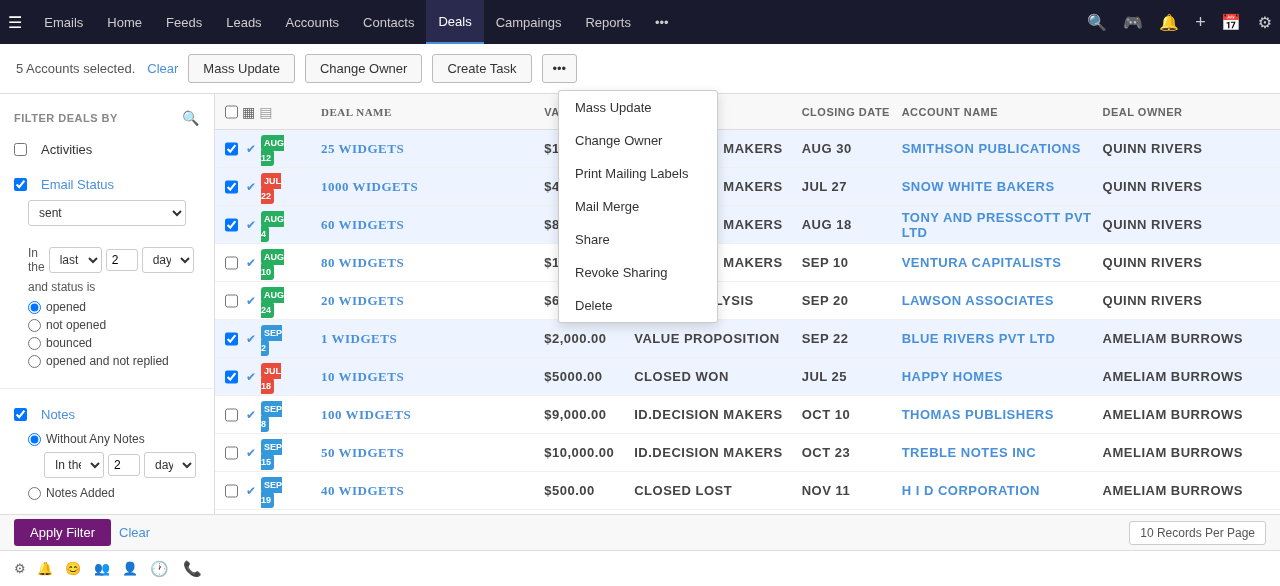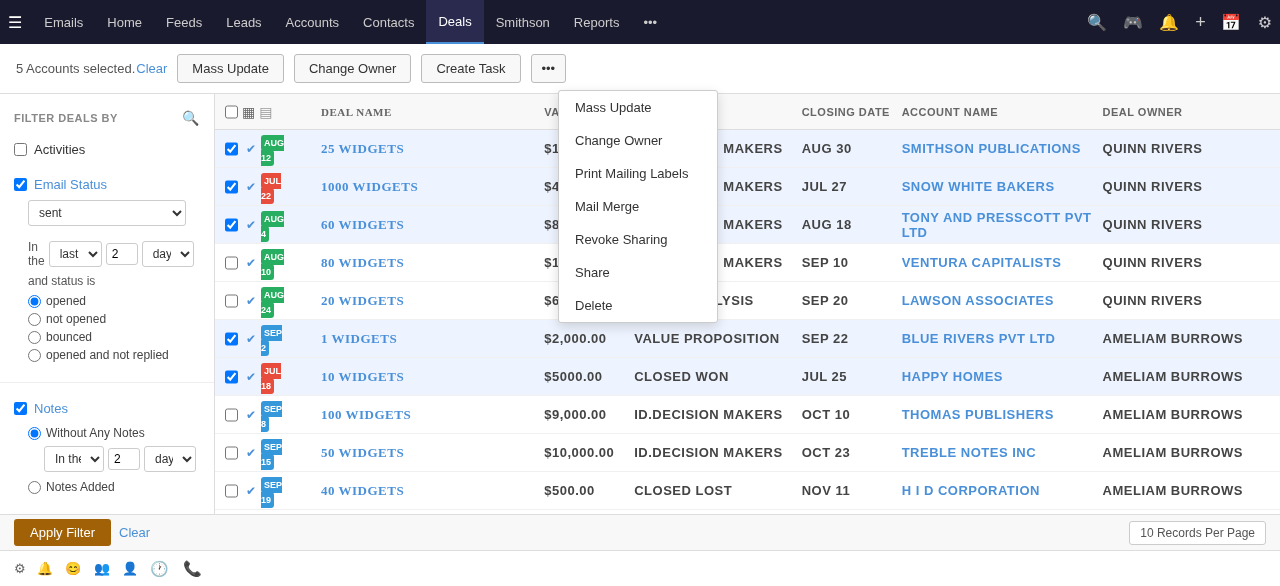--- a/index.html
+++ b/index.html
@@ -3,38 +3,38 @@
   <meta charset="utf-8">
   <style>
     * { margin: 0; padding: 0; box-sizing: border-box; }
     body { font-family: -apple-system, BlinkMacSystemFont, 'Segoe UI', Arial, sans-serif; font-size: 13px; background: #f4f4f4; color: #333; overflow: hidden; height: 586px; }
     .nav-item { color: #ccc; padding: 12px 12px; height: 44px; display: flex; align-items: center; font-size: 13px; cursor: pointer; text-decoration: none; }
     .nav-item.active { color: #fff; background: #2a2a4e; border-bottom: 2px solid #4a90d9; }
     .nav-icons { display: flex; align-items: center; gap: 16px; }
 
     
     .toolbar { background: #fff; border-bottom: 1px solid #ddd; padding: 0 16px; height: 50px; display: flex; align-items: center; gap: 10px; }
-    .selected-info { font-size: 13px; color: #555; display: flex; align-items: center; gap: 1px; }
+    .selected-info { font-size: 13px; color: #555; display: flex; align-items: center; gap: 12px; }
     .clear-link { color: #4a90d9; cursor: pointer; text-decoration: none; }
     .btn { border: 1px solid #bbb; background: #f8f8f8; color: #333; padding: 6px 14px; border-radius: 3px; cursor: pointer; font-size: 13px; }
     .btn-dots { border: 1px solid #bbb; background: #f8f8f8; color: #333; padding: 6px 10px; border-radius: 3px; cursor: pointer; font-size: 13px; position: relative; }
 
     
     .dropdown-menu { position: absolute; top: 90px; left: 558px; background: #fff; border: 1px solid #ccc; border-radius: 3px; box-shadow: 0 4px 12px rgba(0,0,0,0.15); z-index: 1000; min-width: 160px; }
     .dropdown-item { padding: 9px 16px; cursor: pointer; font-size: 13px; color: #333; }
 
     
     .sidebar { width: 215px; background: #fff; border-right: 1px solid #ddd; overflow-y: auto; padding: 10px 0; flex-shrink: 0; }
     .sidebar-title { font-size: 11px; color: #888; font-weight: 600; padding: 6px 14px; text-transform: uppercase; letter-spacing: 0.5px; display: flex; align-items: center; justify-content: space-between; }
     .filter-section { padding: 6px 14px; }
-    .filter-label { font-size: 13px; color: #333; display: flex; align-items: center; gap: 7px; padding: 4px 0; }
+    .filter-label { font-size: 13px; color: #333; display: flex; align-items: center; gap: 14px; padding: 4px 0; }
     .filter-label input[type=checkbox] { cursor: pointer; }
     .filter-label.active { color: #4a90d9; }
     .subsection { padding: 4px 14px; }
-    .select-box { width: 100%; border: 1px solid #ccc; border-radius: 3px; padding: 4px 6px; font-size: 12px; color: #333; background: #fff; margin-bottom: 14px; }
+    .select-box { width: 100%; border: 1px solid #ccc; border-radius: 3px; padding: 4px 6px; font-size: 12px; color: #333; background: #fff; margin-bottom: 20px; }
     .inline-row { display: flex; align-items: center; gap: 4px; margin-bottom: 6px; }
     .inline-row input[type=text] { width: 36px; border: 1px solid #ccc; border-radius: 3px; padding: 3px 5px; font-size: 12px; }
     .radio-label { font-size: 12px; color: #444; display: flex; align-items: center; gap: 5px; padding: 2px 0; cursor: pointer; }
     .radio-label input { cursor: pointer; }
     .section-divider { border-top: 1px solid #eee; margin: 8px 0; }
 
     
     .table-area { flex: 1; overflow-x: auto; overflow-y: auto; background: #fff; }
     .table-header { display: flex; align-items: center; background: #f8f8f8; border-bottom: 1px solid #ddd; height: 36px; padding: 0 10px; position: sticky; top: 0; z-index: 5; }
     .col-check { width: 36px; flex-shrink: 0; display: flex; gap: 4px; }
@@ -46,21 +46,21 @@
     .col-account { flex: 1.8; font-size: 11px; color: #666; font-weight: 600; text-transform: uppercase; letter-spacing: 0.5px; }
     .col-owner { flex: 1.5; font-size: 11px; color: #666; font-weight: 600; text-transform: uppercase; letter-spacing: 0.5px; }
 
     .table-row { display: flex; align-items: center; border-bottom: 1px solid #f0f0f0; height: 38px; padding: 0 10px; }
     .table-row.selected { background: #eef4ff; }
     .badge { font-size: 9px; font-weight: 700; color: #fff; border-radius: 3px; padding: 3px 3px; text-align: center; line-height: 1.2; }
     .deal-link { color: #4a90d9; text-decoration: none; font-size: 13px; }
     .account-link { color: #4a90d9; text-decoration: none; font-size: 13px; }
     .cell-text { font-size: 13px; color: #444; }
     .filter-actions { display: flex; gap: 8px; }
-    .btn-apply { background: #a16207; color: #fff; border: none; padding: 6px 16px; border-radius: 3px; cursor: pointer; font-size: 13px; }
+    .btn-apply { background: #701a75; color: #fff; border: none; padding: 6px 16px; border-radius: 3px; cursor: pointer; font-size: 13px; }
     .btn-clear { background: transparent; color: #4a90d9; border: none; cursor: pointer; font-size: 13px; }
     .records-per-page { font-size: 12px; color: #555; background: #fff; border: 1px solid #ccc; padding: 4px 10px; border-radius: 3px; }
 
     
     .chat-bar { background: #fff; border-top: 1px solid #ddd; height: 36px; display: flex; align-items: center; padding: 0 14px; gap: 12px; }
     .chat-input { flex: 1; border: none; outline: none; font-size: 12px; color: #888; background: transparent; }
     .chat-icons { display: flex; gap: 14px; align-items: center; }
 
     .page-wrapper { display: flex; flex-direction: column; height: 586px; }
     .content-area { display: flex; flex: 1; overflow: hidden; }
@@ -72,21 +72,21 @@
 
   <nav style="background:#1a1a2e; color:#ccc; display:flex; align-items:center; height:44px; padding:0 8px; gap:0; position:relative;">
     <span style="color:#fff; font-size:16px; margin-right:10px; cursor:pointer;">☰</span>
     <a class="nav-item">Emails</a>
     <a class="nav-item">Home</a>
     <a class="nav-item">Feeds</a>
     <a class="nav-item">Leads</a>
     <a class="nav-item">Accounts</a>
     <a class="nav-item">Contacts</a>
     <a class="nav-item active">Deals</a>
-    <a class="nav-item">Smithson</a>
+    <a class="nav-item">Campaings</a>
     <a class="nav-item">Reports</a>
     <a class="nav-item">•••</a>
     <div style="flex:1;"></div>
     <div class="nav-icons">
       <span style="color:#ccc; cursor:pointer; font-size:16px;">🔍</span>
       <span style="color:#ccc; cursor:pointer; font-size:16px;">🎮</span>
       <span style="color:#ccc; cursor:pointer; font-size:16px;">🔔</span>
       <span style="color:#ccc; cursor:pointer; font-size:18px; font-weight:300;">+</span>
       <span style="color:#ccc; cursor:pointer; font-size:16px;">📅</span>
       <span style="color:#ccc; cursor:pointer; font-size:16px;">⚙</span>
@@ -104,22 +104,22 @@
     <button class="btn-dots" style="position:relative;">
       <span>•••</span>
     </button>
   </div>
 
   <div class="dropdown-menu">
     <div class="dropdown-item">Mass Update</div>
     <div class="dropdown-item">Change Owner</div>
     <div class="dropdown-item">Print Mailing Labels</div>
     <div class="dropdown-item">Mail Merge</div>
+    <div class="dropdown-item">Share</div>
     <div class="dropdown-item">Revoke Sharing</div>
-    <div class="dropdown-item">Share</div>
     <div class="dropdown-item">Delete</div>
   </div>
 
   <div class="content-area" style="height: calc(586px - 44px - 50px - 36px); overflow: hidden;">
 
     <div class="sidebar">
       <div class="sidebar-title">
         <span>FILTER DEALS BY</span>
         <span style="cursor:pointer; font-size:14px;">🔍</span>
       </div>

